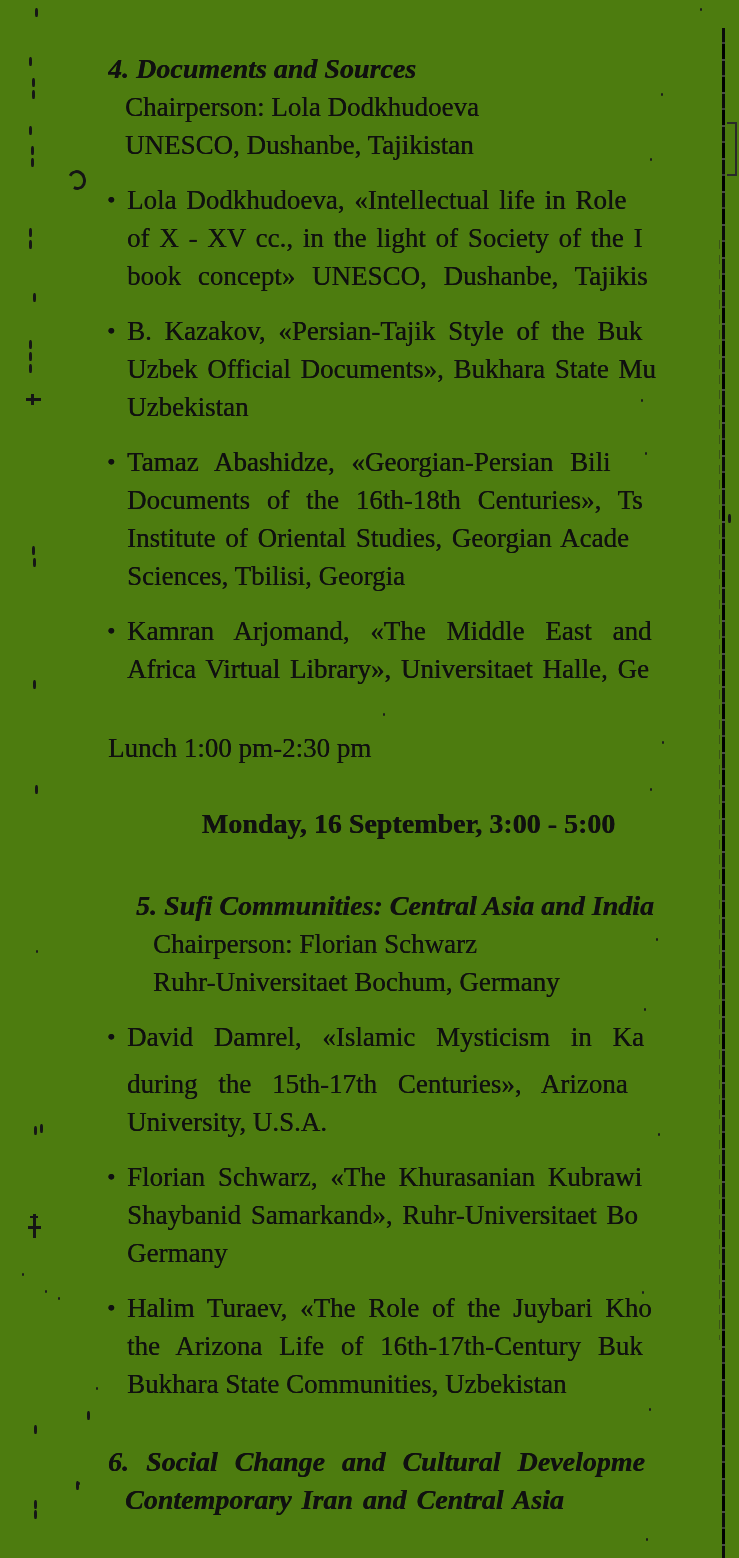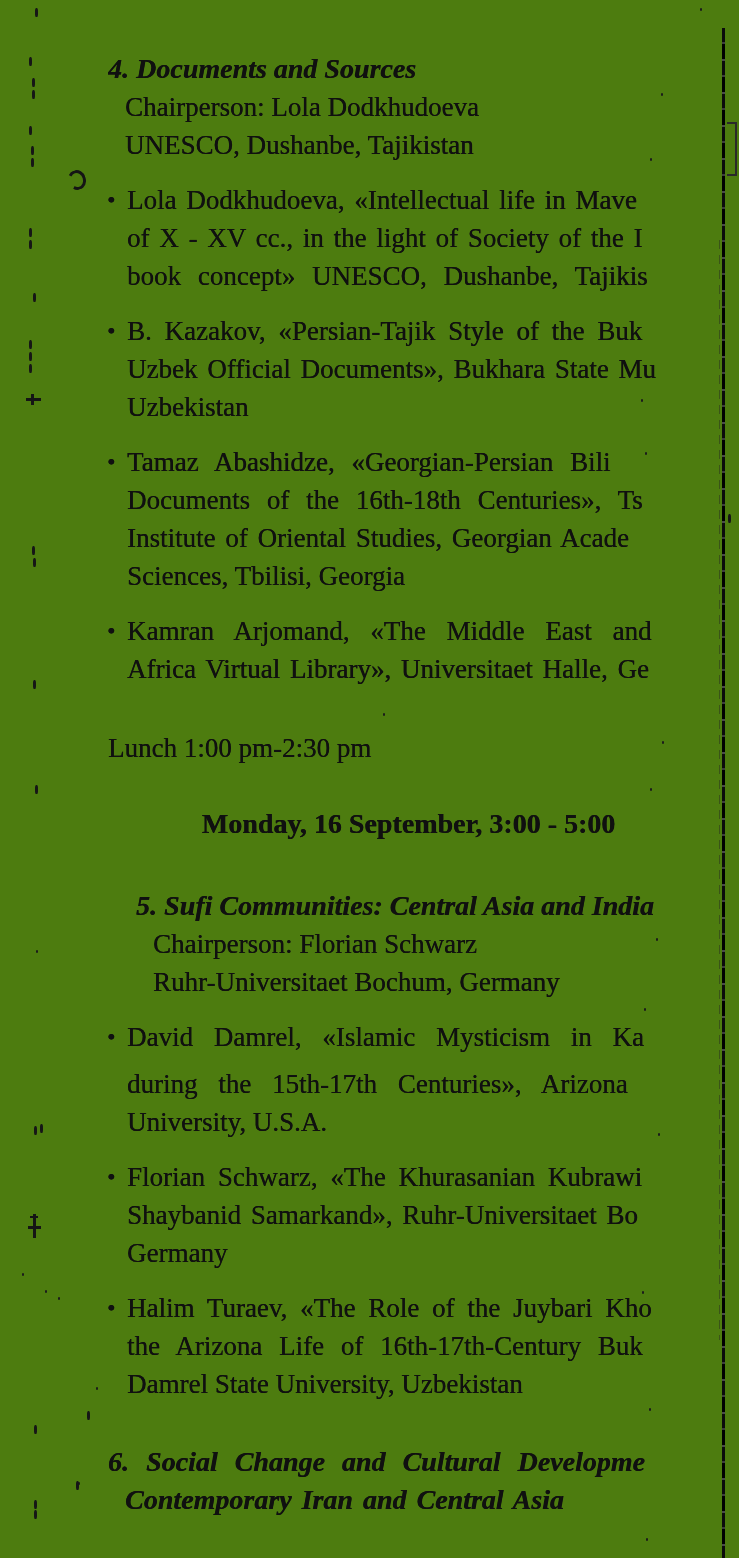--- a/index.html
+++ b/index.html
@@ -96,21 +96,21 @@
   <div class="content">
 
     <div>
       <div class="line sec-title">4. Documents and Sources</div>
       <div class="line indent">Chairperson: Lola Dodkhudoeva</div>
       <div class="line indent">UNESCO, Dushanbe, Tajikistan</div>
     </div>
 
     <div class="item m-item">
       <span class="dot">•</span>
-      <div class="line j1">Lola Dodkhudoeva, «Intellectual life in Mave</div>
+      <div class="line j1">Lola Dodkhudoeva, «Intellectual life in Role</div>
       <div class="line j1">of X - XV cc., in the light of Society of the I</div>
       <div class="line j3">book concept» UNESCO, Dushanbe, Tajikis</div>
     </div>
 
     <div class="item m-item">
       <span class="dot">•</span>
       <div class="line j2">B. Kazakov, «Persian-Tajik Style of the Buk</div>
       <div class="line j1">Uzbek Official Documents», Bukhara State Mu</div>
       <div class="line">Uzbekistan</div>
     </div>
@@ -150,21 +150,21 @@
       <span class="dot">•</span>
       <div class="line j2">Florian Schwarz, «The Khurasanian Kubrawi</div>
       <div class="line j1">Shaybanid Samarkand», Ruhr-Universitaet Bo</div>
       <div class="line">Germany</div>
     </div>
 
     <div class="item m-item">
       <span class="dot">•</span>
       <div class="line j2">Halim Turaev, «The Role of the Juybari Kho</div>
       <div class="line j3">the Arizona Life of 16th-17th-Century Buk</div>
-      <div class="line">Damrel State University, Uzbekistan</div>
+      <div class="line">Bukhara State Communities, Uzbekistan</div>
     </div>
 
     <div class="m-sec6">
       <div class="line sec-title j3">6. Social Change and Cultural Developme</div>
       <div class="line sec-title indent j1">Contemporary Iran and Central Asia</div>
     </div>
 
   </div>
 
   <div class="edge-line"></div>

